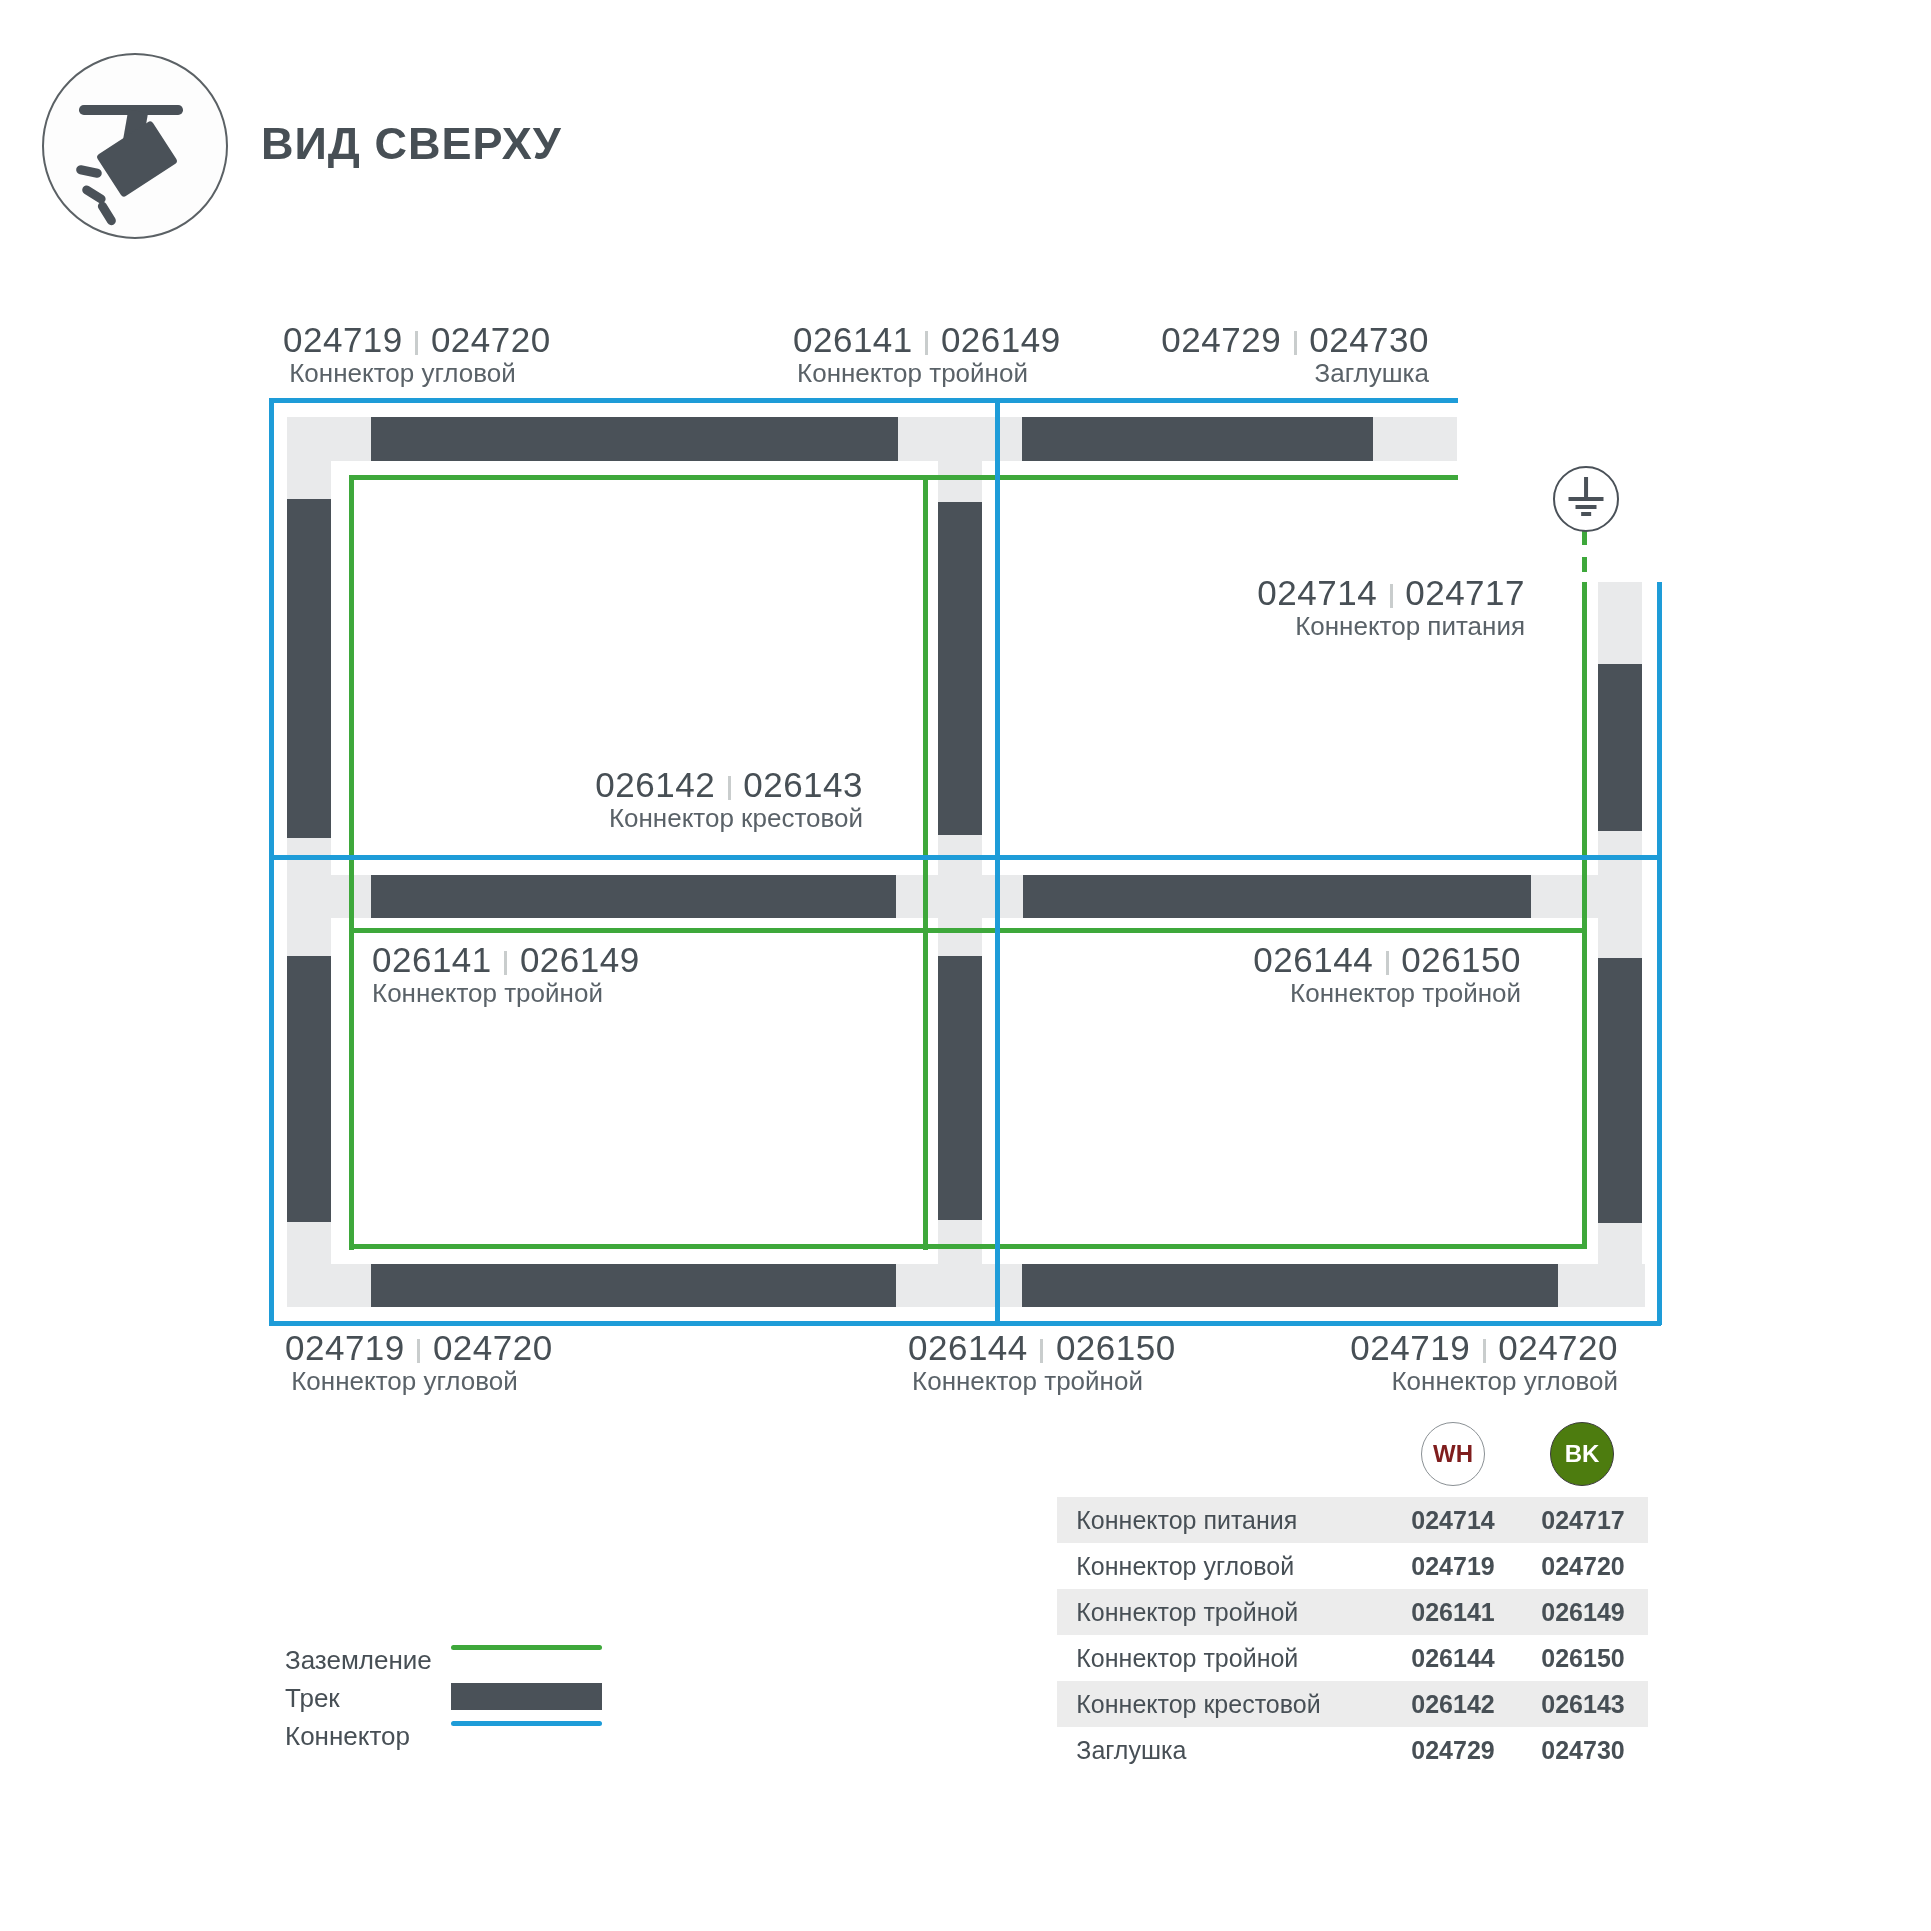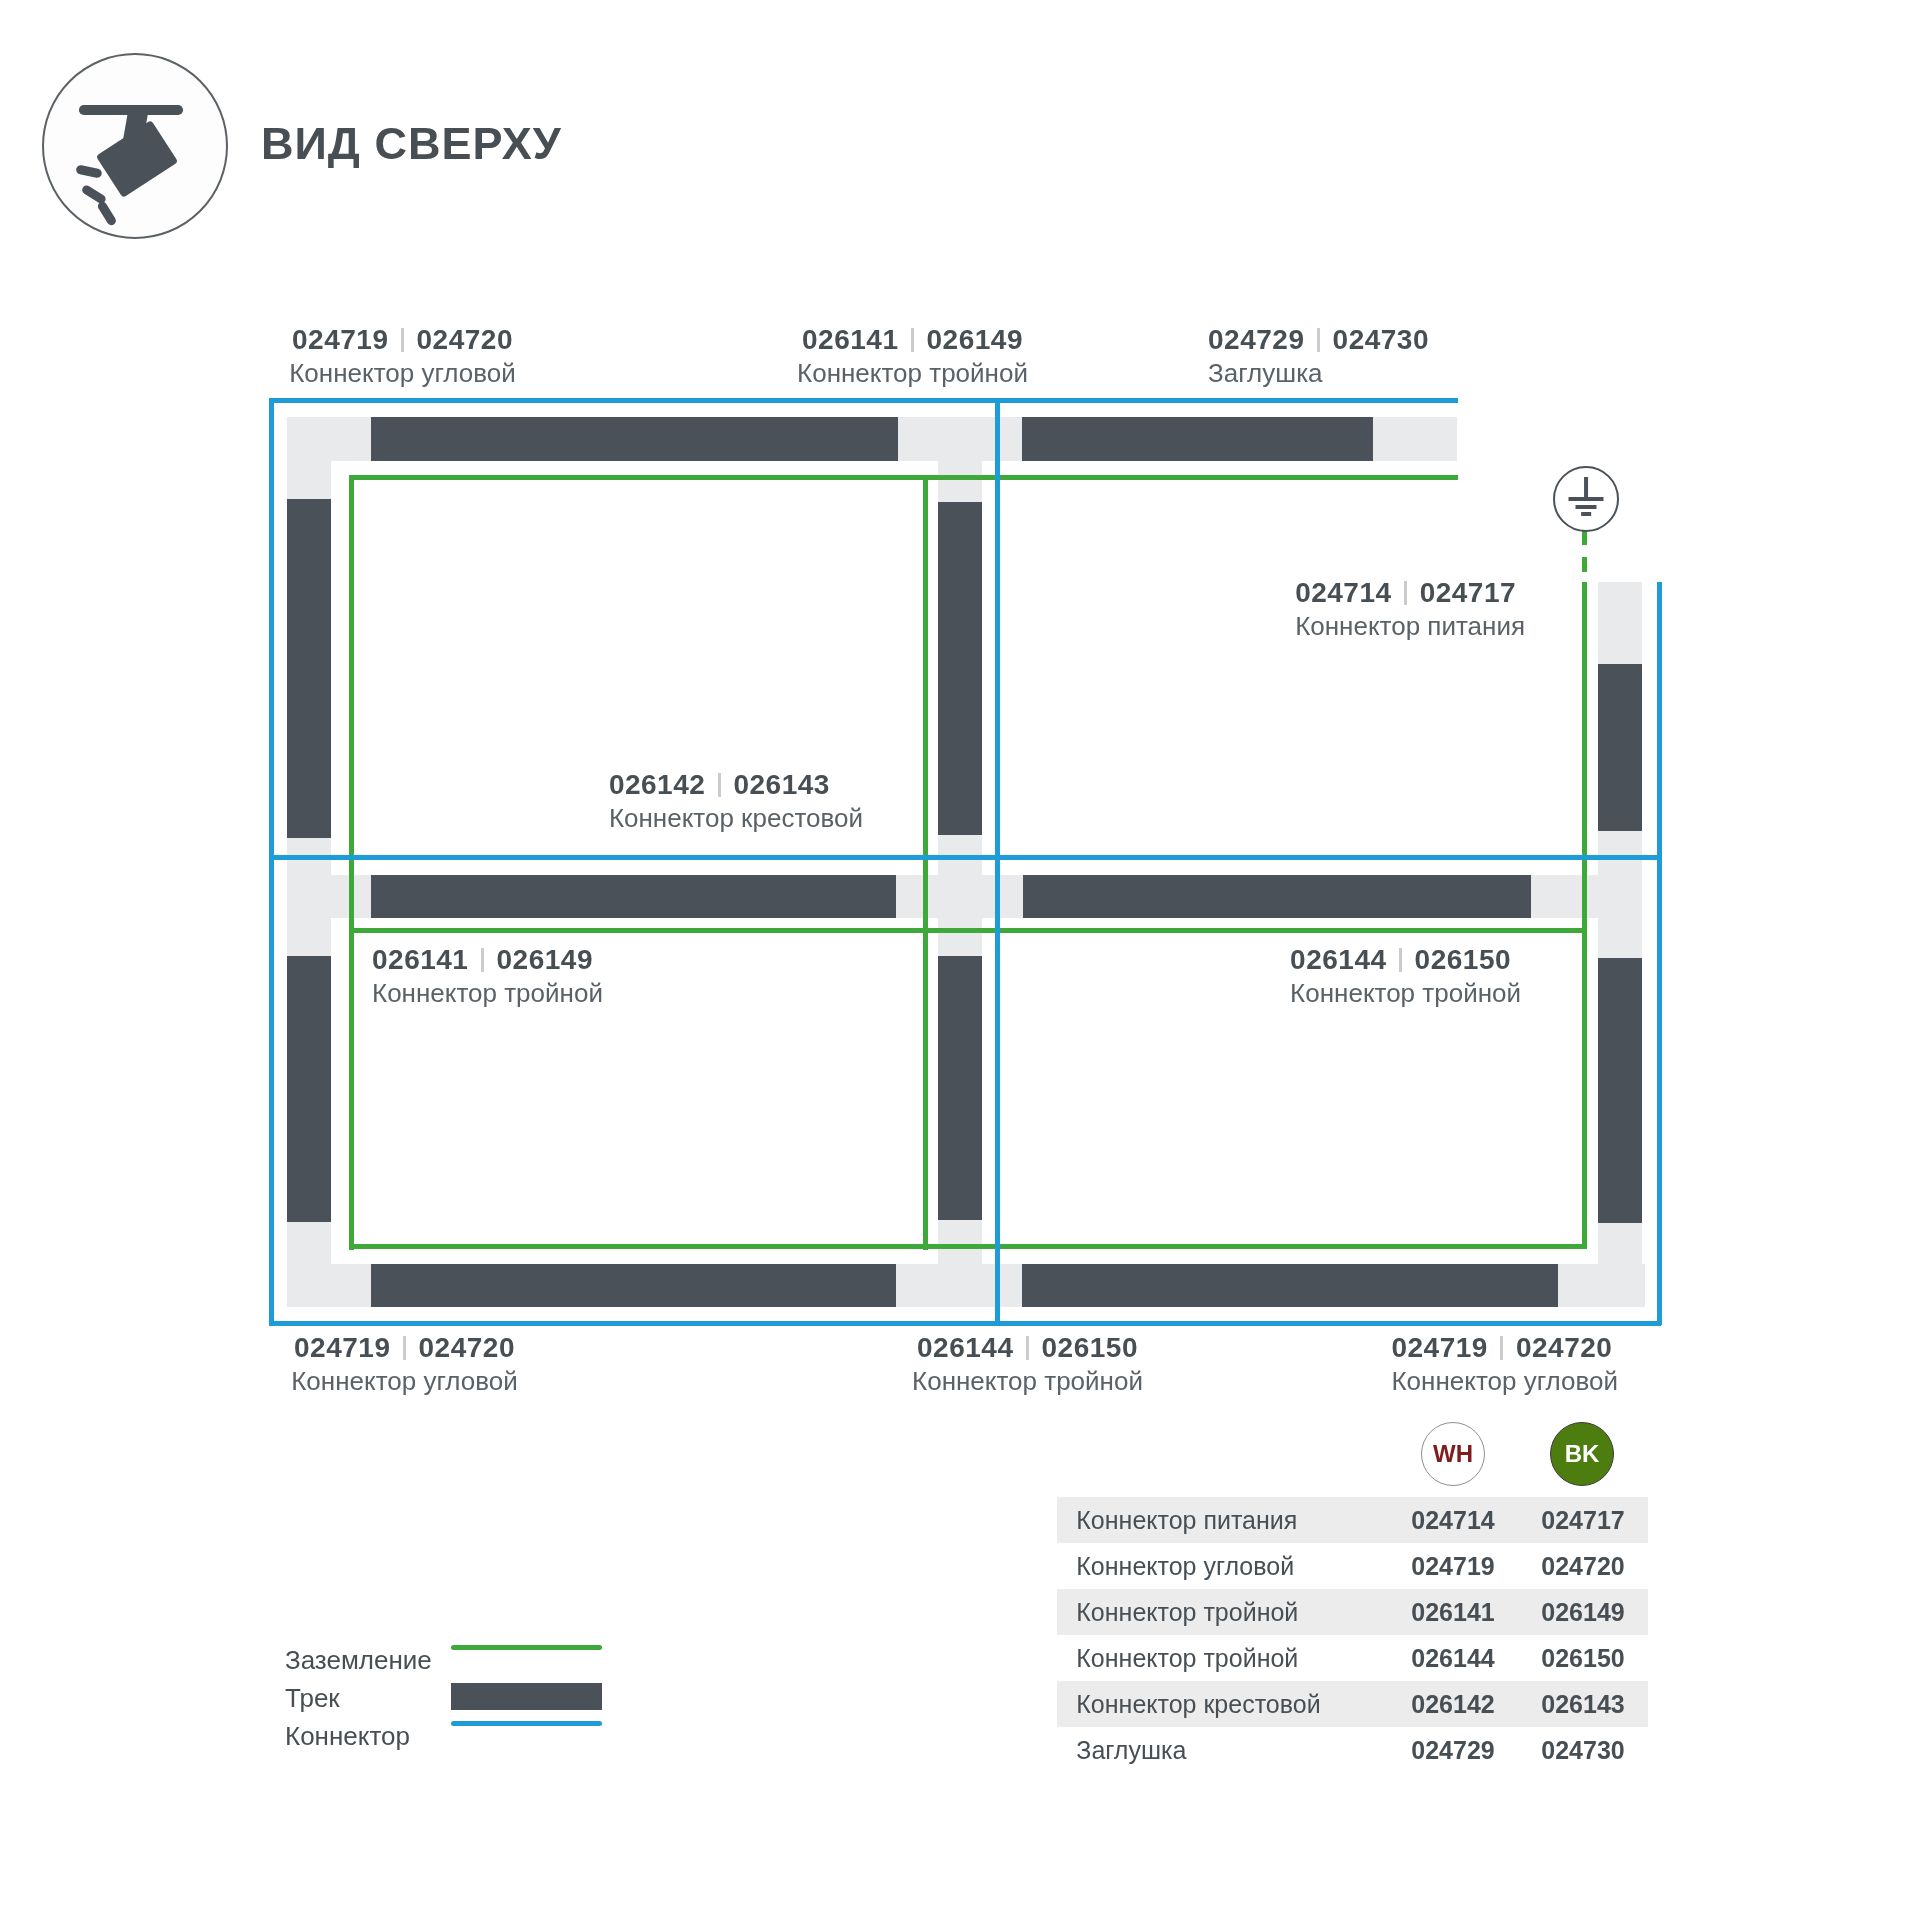--- a/index.html
+++ b/index.html
@@ -31,24 +31,24 @@
   .gnd{position:absolute;left:1553px;top:466px;width:62px;height:62px;border:2.9px solid #4a5158;
        border-radius:50%;background:#ffffff;}
   .gnd div{position:absolute;background:#4a5158;left:50%;}
   .gnd-stem{top:8.7px;width:3.9px;height:21px;transform:translateX(-50%);}
   .gnd-b1{top:29px;width:35px;height:3.9px;transform:translateX(-50%);}
   .gnd-b2{top:37px;width:21px;height:3.9px;transform:translateX(-50%);}
   .gnd-b3{top:44px;width:9.7px;height:3.9px;transform:translateX(-50%);}
 
   
   .plabel{position:absolute;white-space:nowrap;}
-  .plabel .pnums{font-size:28px;font-weight:bold;color:#474f55;letter-spacing:0.5px;line-height:31px;}
+  .plabel .pnums{font-size:35px;font-weight:normal;color:#474f55;letter-spacing:0.5px;line-height:31px;}
   .plabel .pname{font-size:26px;color:#5a6268;line-height:29px;margin-top:3.9px;}
   .psep{display:inline-block;width:2.9px;height:24px;background:#c9cdcd;margin:0 12.6px;vertical-align:-2.9px;}
-  .al-c{text-align:center;} .al-r{} .al-l{text-align:left;}
+  .al-c{text-align:center;} .al-r{text-align:right;} .al-l{text-align:left;}
 
   
   .legend{position:absolute;left:285px;top:1645px;}
   .lrow{display:flex;align-items:flex-start;height:38px;}
   .llabel{width:166px;font-size:26px;color:#474f55;}
   .lswatch{width:151px;display:flex;align-items:center;}
   .sw-ground{width:151px;height:4.8px;background:#3ea83b;border-radius:2.9px;}
   .sw-track{width:151px;height:27px;background:#4a5158;}
   .sw-neutral{width:151px;height:4.8px;background:#1e9cd8;border-radius:2.9px;}
 

